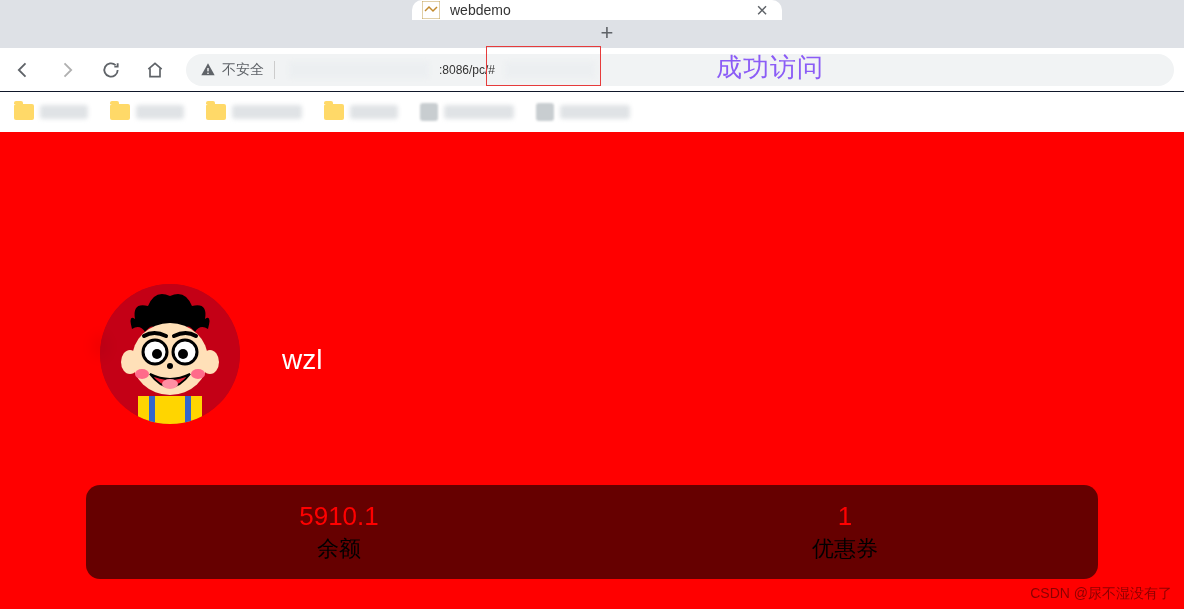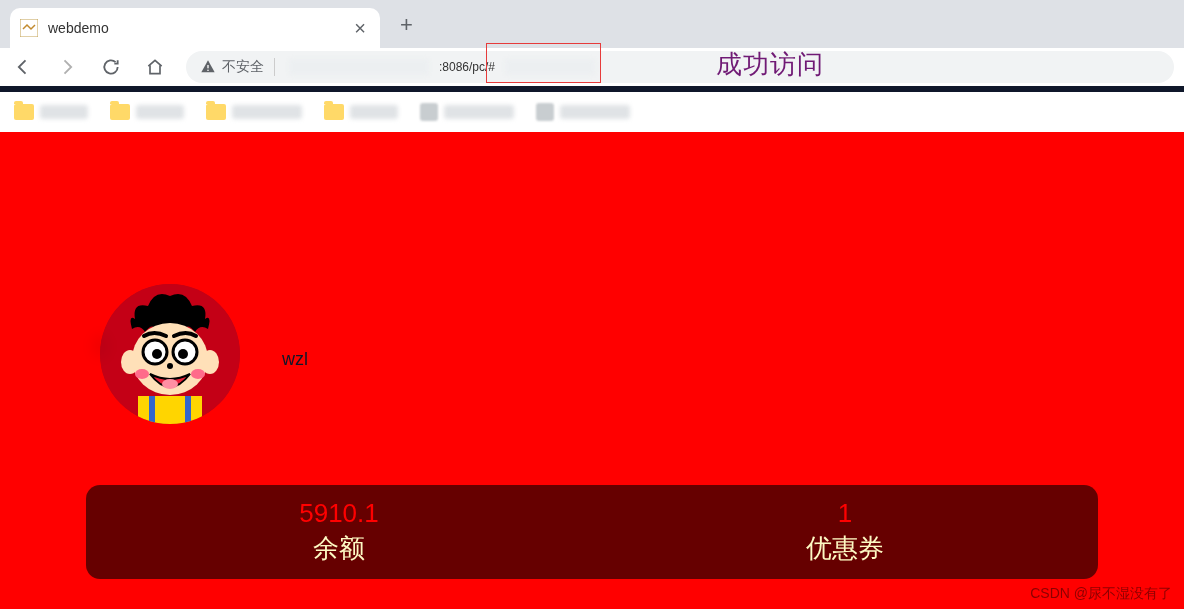--- a/index.html
+++ b/index.html
@@ -1,62 +1,62 @@
 <!DOCTYPE html>
 <html><head>
   <meta charset="utf-8">
   <style>
     * { margin: 0; padding: 0; box-sizing: border-box; }
     body { font-family: -apple-system, "Microsoft YaHei", Arial, sans-serif; width: 1184px; height: 609px; overflow: hidden; background: #fff; }
 
     
-    .tab-bar { height: 48px; background: #dee1e6; display: flex; align-items: flex-end; padding-left: 10px; }
+    .tab-bar { height: 48px; background: #dee1e6; display: flex; align-items: center; padding-left: 10px; flex-direction: column; }
     .tab { background: #fff; height: 40px; display: flex; align-items: center; padding: 0 14px 0 10px; border-radius: 10px 10px 0 0; width: 370px; gap: 10px; position: relative; }
     .favicon { width: 18px; height: 18px; display: flex; align-items: center; justify-content: center; }
     .favicon svg { width: 18px; height: 18px; }
     .tab-title { font-size: 14px; color: #333; flex: 1; }
     .tab-close { color: #5f6368; font-size: 20px; font-weight: 300; cursor: pointer; line-height: 1; }
     .new-tab { color: #5f6368; font-size: 22px; font-weight: 300; margin-left: 20px; margin-bottom: 10px; cursor: pointer; }
 
     
-    .addr-row { height: 44px; background: #fff; display: flex; align-items: center; padding: 0 10px; gap: 18px; border-bottom: 6px solid #0f172a; }
+    .addr-row { height: 44px; background: #fff; display: flex; align-items: center; padding: 0 10px; gap: 18px; border-bottom: 1px solid #0f172a; }
     .nav-btn { width: 26px; height: 26px; display: flex; align-items: center; justify-content: center; color: #5f6368; cursor: pointer; }
     .nav-btn.disabled { color: #b0b0b0; }
     .nav-btn svg { width: 20px; height: 20px; }
     .omnibox { flex: 1; height: 32px; background: #f1f3f4; border-radius: 16px; display: flex; align-items: center; padding: 0 14px; gap: 10px; position: relative; }
     .security { display: flex; align-items: center; gap: 6px; color: #5f6368; font-size: 14px; }
     .sec-divider { width: 1px; height: 18px; background: #ccc; margin: 0 4px; }
     .url-blur { width: 140px; height: 16px; background: #eceff1; filter: blur(2px); border-radius: 3px; }
     .url-text { color: #333; font-size: 12px; }
     .url-tail { width: 90px; height: 16px; background: #eceff1; filter: blur(2px); border-radius: 3px; }
     .annot-box { position: absolute; left: 300px; top: -8px; width: 115px; height: 40px; border: 1.5px solid #e63b3b; pointer-events: none; }
-    .annot-text { color: #701a75; font-size: 26px; position: absolute; left: 530px; top: -4px; pointer-events: none; font-weight: 400; letter-spacing: 1px; }
+    .annot-text { color: #8b5cf6; font-size: 26px; position: absolute; left: 530px; top: -4px; pointer-events: none; font-weight: 400; letter-spacing: 1px; }
 
     
     .bm-bar { height: 40px; background: #fff; display: flex; align-items: center; padding: 0 14px; gap: 22px; }
     .bm-item { display: flex; align-items: center; gap: 6px; }
     .bm-folder { width: 20px; height: 16px; background: #ffd968; border-radius: 2px; position: relative; }
     .bm-folder::before { content:''; position:absolute; top:-3px; left:0; width:9px; height:3px; background:#ffd968; border-radius:2px 2px 0 0; }
     .bm-label { width: 48px; height: 14px; background: #e0e3e6; filter: blur(2px); border-radius: 3px; }
     .bm-label.w2 { width: 70px; }
     .bm-icon { width: 18px; height: 18px; background: #c8cdd0; border-radius: 3px; filter: blur(1px); }
 
     
     .content { background: #ff0000; height: calc(609px - 132px); position: relative; display: flex; flex-direction: column; overflow: hidden; }
     .profile { display: flex; align-items: center; gap: 42px; padding: 90px 0 0 100px; flex: 1; }
     .avatar-wrap { position: relative; }
     .avatar { width: 140px; height: 140px; border-radius: 50%; background: #c40016; display: flex; align-items: center; justify-content: center; overflow: hidden; }
     .avatar svg { width: 140px; height: 140px; }
     .avatar-blur { position: absolute; left: -8px; top: 50px; width: 16px; height: 24px; background: rgba(0,0,0,.05); filter: blur(6px); border-radius: 50%; }
-    .username { color: #0f172a; font-size: 18px; margin-top: 12px; }
+    .username { color: #ffffff; font-size: 28px; margin-top: 12px; }
 
     .stats { margin: 0 86px 30px; background: rgba(0,0,0,.6); border-radius: 14px; height: 94px; display: flex; }
     .stat { flex: 1; display: flex; flex-direction: column; align-items: center; justify-content: center; cursor: pointer; }
     .stat-val { color: #ff0000; font-size: 26px; font-weight: 400; }
-    .stat-lbl { color: #fef9c3; font-size: 26px; margin-top: 2px; }
+    .stat-lbl { color: #000000; font-size: 22px; margin-top: 2px; }
 
     .watermark { position: absolute; right: 12px; bottom: 6px; color: rgba(0,0,0,.45); font-size: 14px; }
   </style>
 </head>
 <body>
 
 <div class="tab-bar">
   <div class="tab">
     <span class="favicon">
       <svg viewBox="0 0 18 18">

